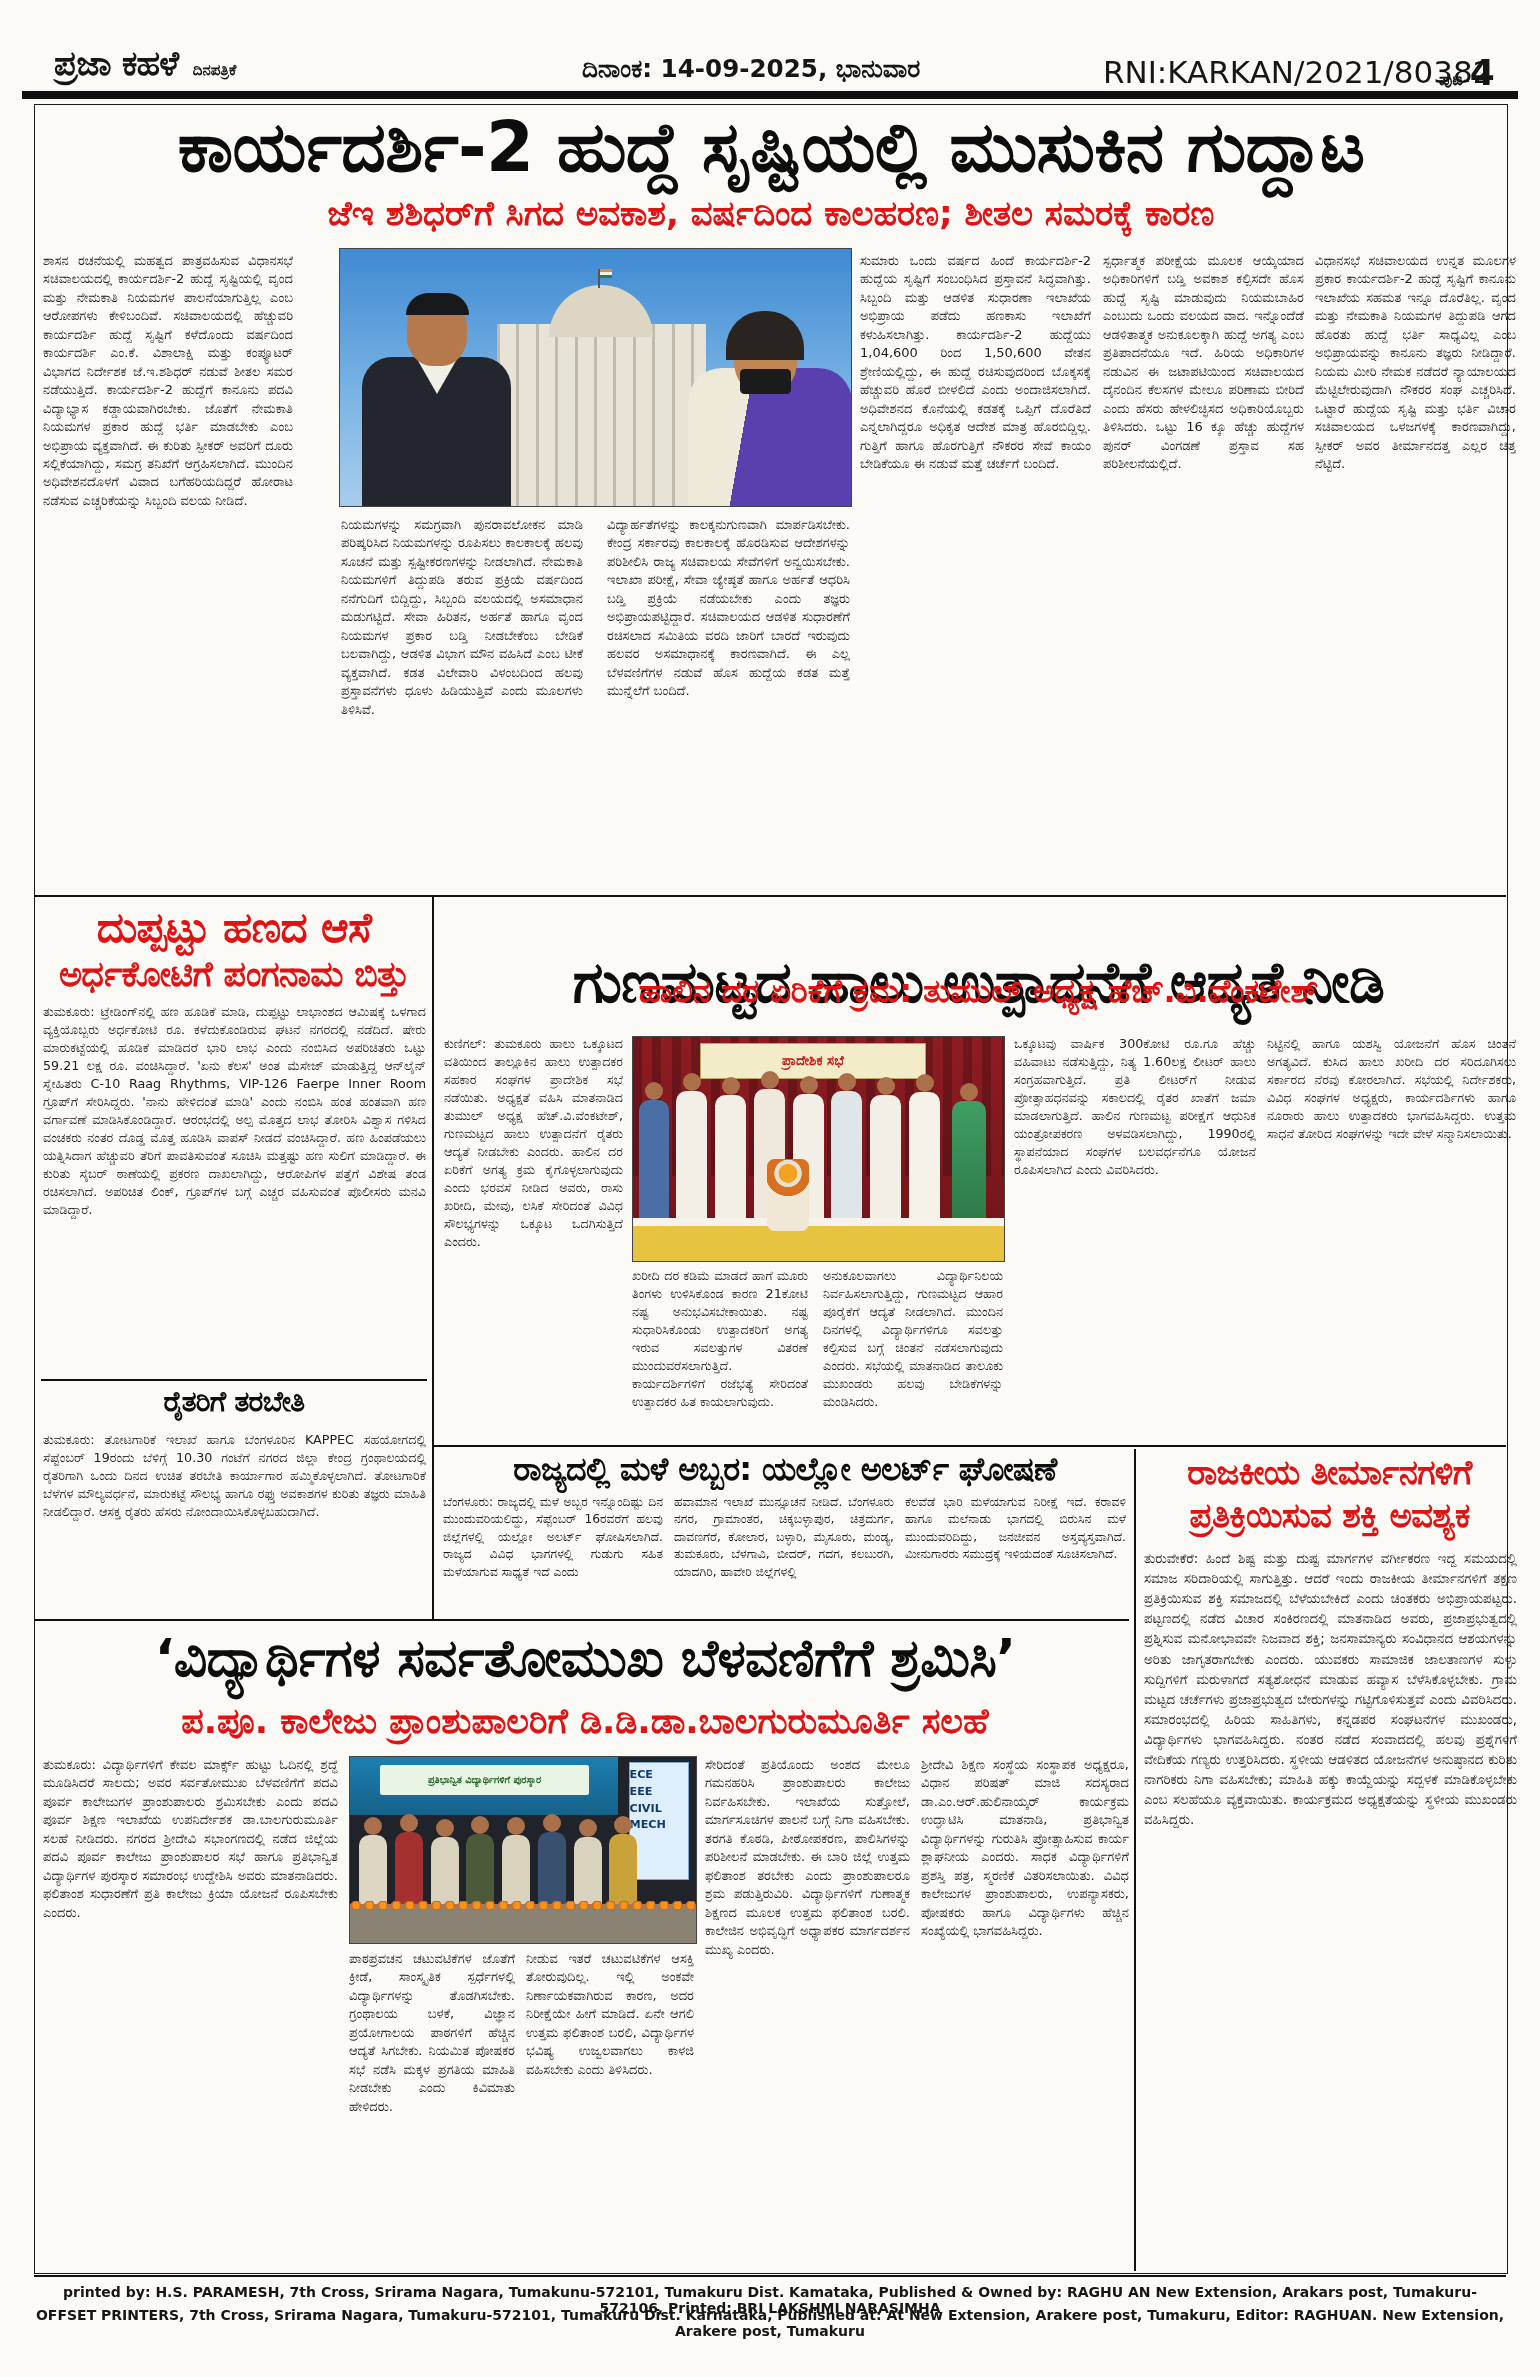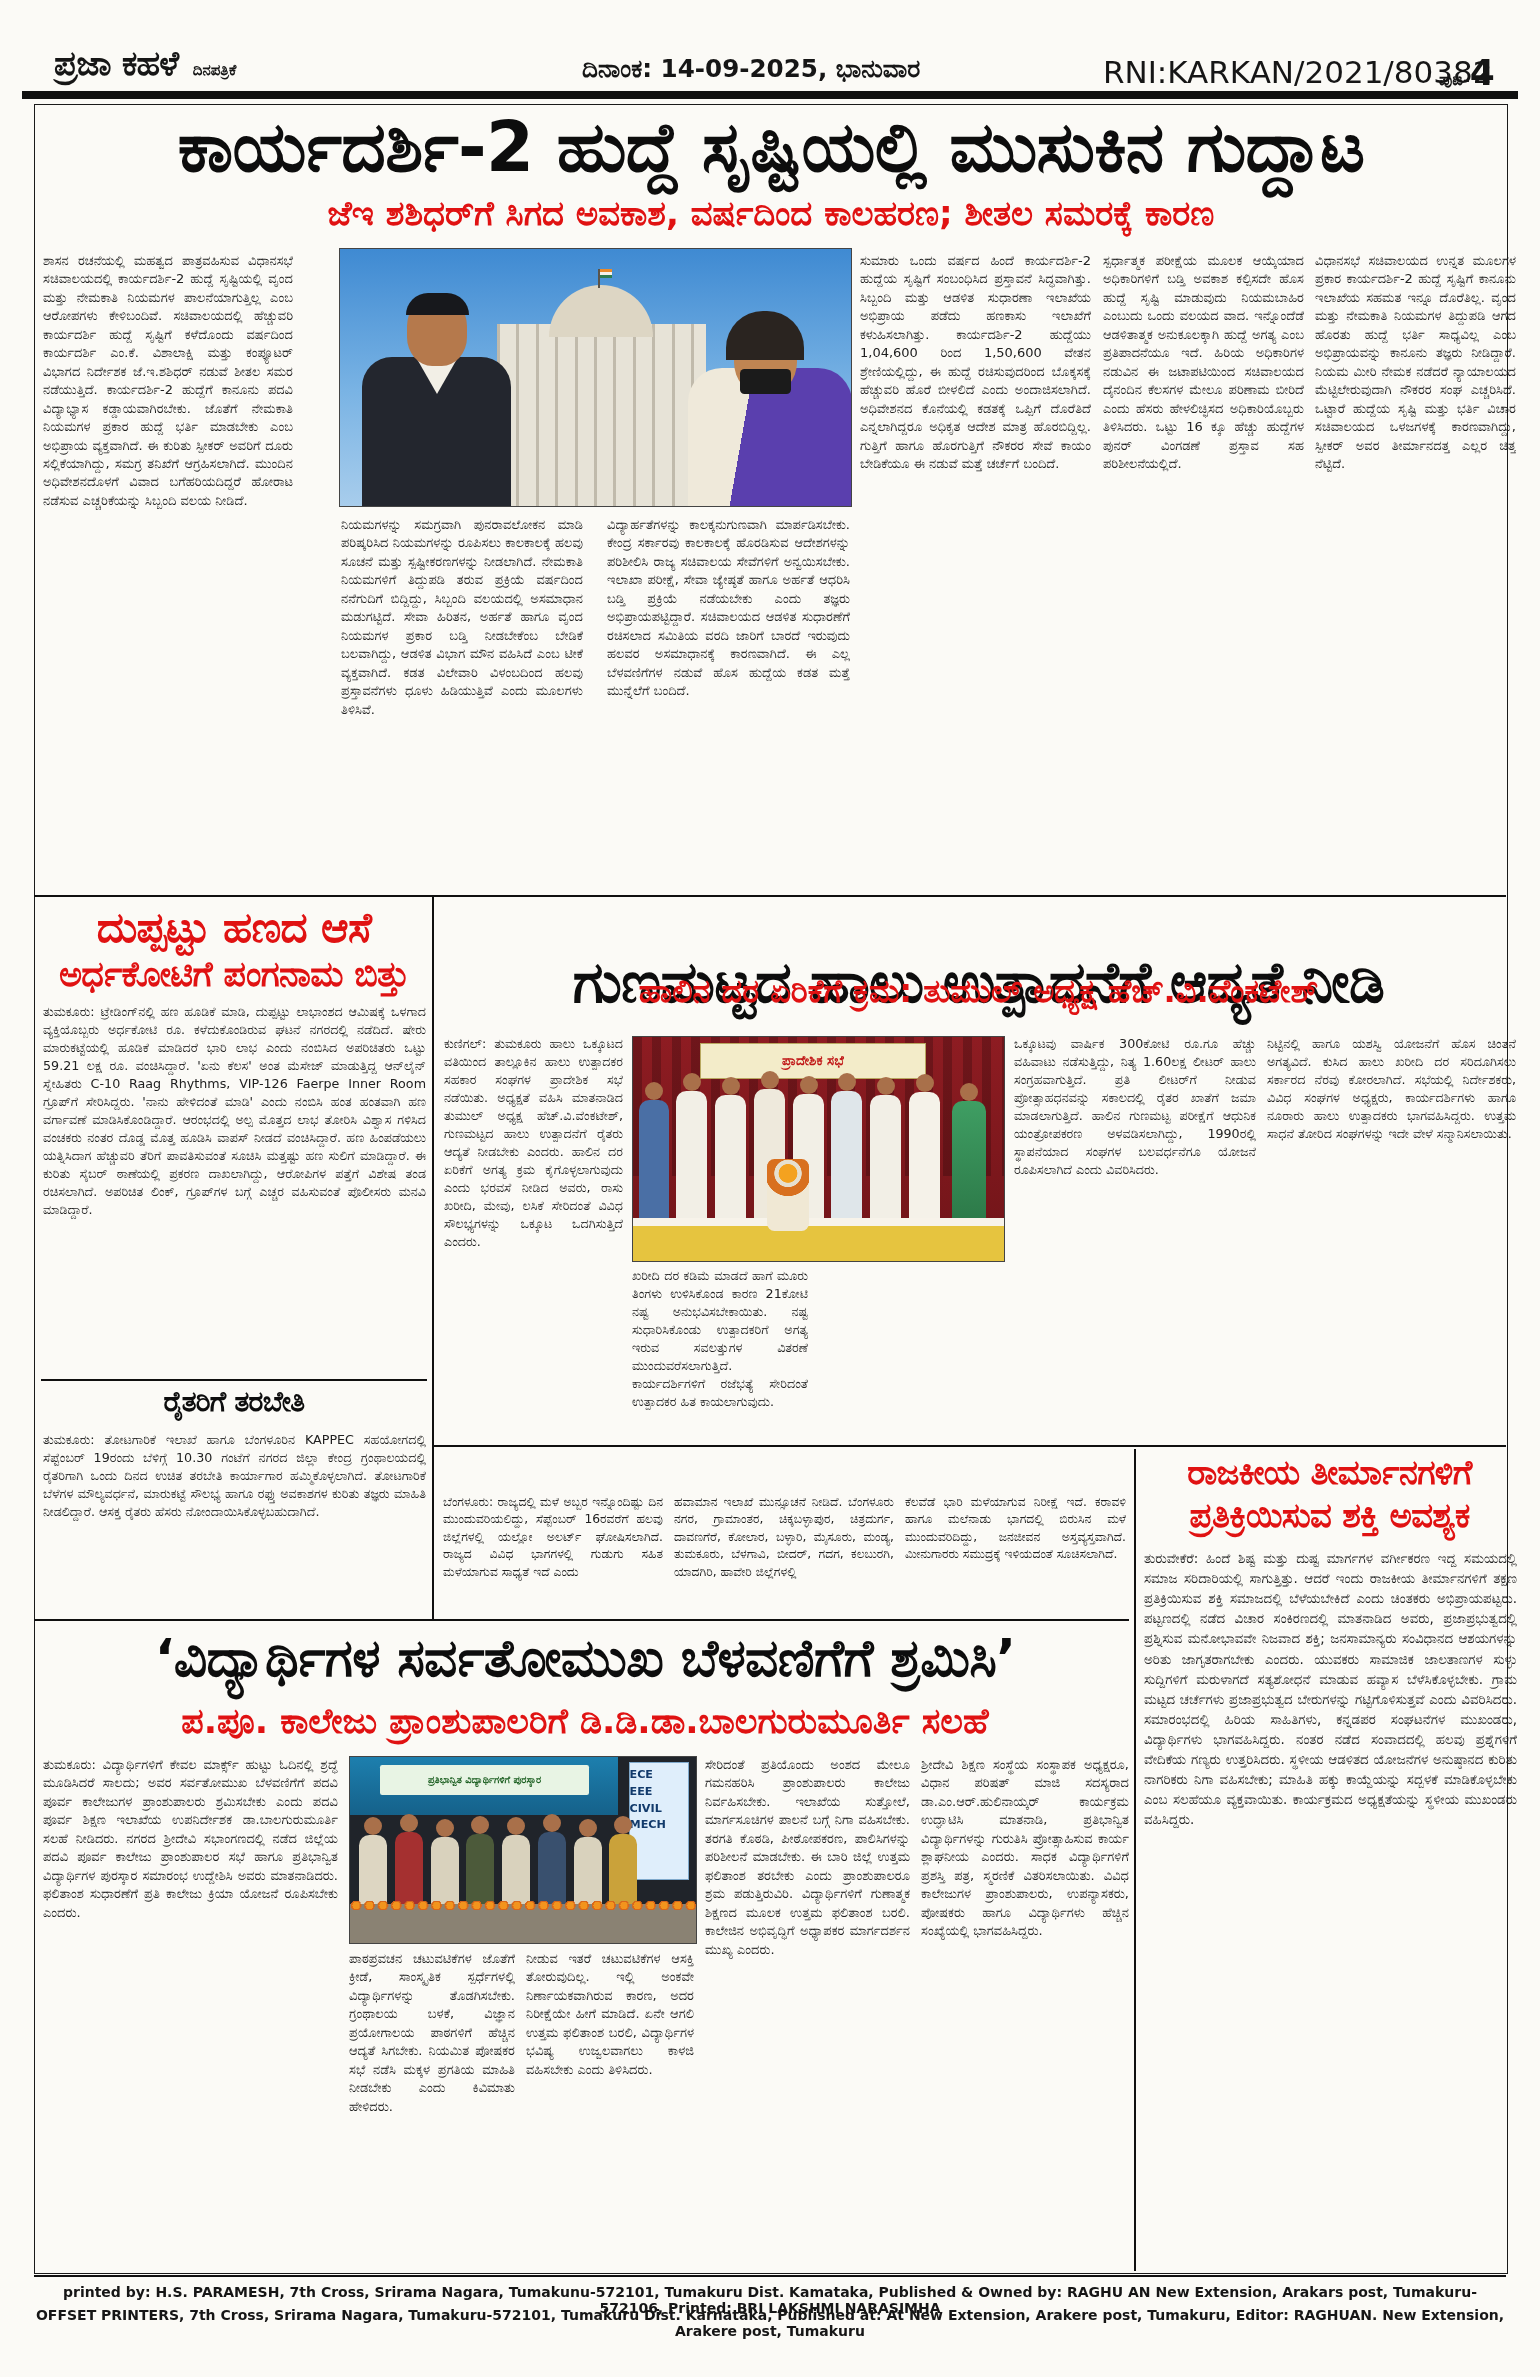--- a/index.html
+++ b/index.html
@@ -124,26 +124,28 @@
         <i class="head"></i>
       </div>
     <div class="fig" style="left:319px;bottom:42px;width:34px;height:118px;background:linear-gradient(#3f9e63,#2d7a49);">
         <i class="head"></i>
       </div>
     <div class="abs" style="left:0;bottom:0;width:100%;height:43px;background:linear-gradient(#f7f3ea 18%,#e6c43f 18%);"></div>
     <div class="abs" style="left:134px;bottom:30px;width:42px;height:72px;background:radial-gradient(circle at 50% 20%,#f4a21f 0 9px,#e6e0cf 9.7px 13.4px,#d8701f 14px 22.4px,#f0e8d4 23px);border-radius:7.5px;"></div>
   </div>
 
   <div class="body-col" style="left:632px;top:1267px;width:176px;height:171px;font-size:12.7px;">ಖರೀದಿ ದರ ಕಡಿಮೆ ಮಾಡದೆ ಹಾಗೆ ಮೂರು ತಿಂಗಳು ಉಳಿಸಿಕೊಂಡ ಕಾರಣ 21ಕೋಟಿ ನಷ್ಟ ಅನುಭವಿಸಬೇಕಾಯಿತು. ನಷ್ಟ ಸುಧಾರಿಸಿಕೊಂಡು ಉತ್ಪಾದಕರಿಗೆ ಅಗತ್ಯ ಇರುವ ಸವಲತ್ತುಗಳ ವಿತರಣೆ ಮುಂದುವರೆಸಲಾಗುತ್ತಿದೆ. ಕಾರ್ಯದರ್ಶಿಗಳಿಗೆ ರಜೆಭತ್ಯೆ ಸೇರಿದಂತೆ ಉತ್ಪಾದಕರ ಹಿತ ಕಾಯಲಾಗುವುದು.</div>
+  <div class="body-col" style="left:823px;top:1267px;width:180px;height:171px;font-size:12.7px;">ಅನುಕೂಲವಾಗಲು ವಿದ್ಯಾರ್ಥಿನಿಲಯ ನಿರ್ವಹಿಸಲಾಗುತ್ತಿದ್ದು, ಗುಣಮಟ್ಟದ ಆಹಾರ ಪೂರೈಕೆಗೆ ಆದ್ಯತೆ ನೀಡಲಾಗಿದೆ. ಮುಂದಿನ ದಿನಗಳಲ್ಲಿ ವಿದ್ಯಾರ್ಥಿಗಳಿಗೂ ಸವಲತ್ತು ಕಲ್ಪಿಸುವ ಬಗ್ಗೆ ಚಿಂತನೆ ನಡೆಸಲಾಗುವುದು ಎಂದರು. ಸಭೆಯಲ್ಲಿ ಮಾತನಾಡಿದ ತಾಲೂಕು ಮುಖಂಡರು ಹಲವು ಬೇಡಿಕೆಗಳನ್ನು ಮಂಡಿಸಿದರು.</div>
   <div class="body-col" style="left:1014px;top:1035px;width:242px;height:404px;font-size:12.7px;">ಒಕ್ಕೂಟವು ವಾರ್ಷಿಕ 300ಕೋಟಿ ರೂ.ಗೂ ಹೆಚ್ಚು ವಹಿವಾಟು ನಡೆಸುತ್ತಿದ್ದು, ನಿತ್ಯ 1.60ಲಕ್ಷ ಲೀಟರ್ ಹಾಲು ಸಂಗ್ರಹವಾಗುತ್ತಿದೆ. ಪ್ರತಿ ಲೀಟರ್‌ಗೆ ನೀಡುವ ಪ್ರೋತ್ಸಾಹಧನವನ್ನು ಸಕಾಲದಲ್ಲಿ ರೈತರ ಖಾತೆಗೆ ಜಮಾ ಮಾಡಲಾಗುತ್ತಿದೆ. ಹಾಲಿನ ಗುಣಮಟ್ಟ ಪರೀಕ್ಷೆಗೆ ಆಧುನಿಕ ಯಂತ್ರೋಪಕರಣ ಅಳವಡಿಸಲಾಗಿದ್ದು, 1990ರಲ್ಲಿ ಸ್ಥಾಪನೆಯಾದ ಸಂಘಗಳ ಬಲವರ್ಧನೆಗೂ ಯೋಜನೆ ರೂಪಿಸಲಾಗಿದೆ ಎಂದು ವಿವರಿಸಿದರು.</div>
   <div class="body-col" style="left:1267px;top:1035px;width:249px;height:404px;font-size:12.7px;">ನಿಟ್ಟಿನಲ್ಲಿ ಹಾಗೂ ಯಶಸ್ವಿ ಯೋಜನೆಗೆ ಹೊಸ ಚಿಂತನೆ ಅಗತ್ಯವಿದೆ. ಕುಸಿದ ಹಾಲು ಖರೀದಿ ದರ ಸರಿದೂಗಿಸಲು ಸರ್ಕಾರದ ನೆರವು ಕೋರಲಾಗಿದೆ. ಸಭೆಯಲ್ಲಿ ನಿರ್ದೇಶಕರು, ವಿವಿಧ ಸಂಘಗಳ ಅಧ್ಯಕ್ಷರು, ಕಾರ್ಯದರ್ಶಿಗಳು ಹಾಗೂ ನೂರಾರು ಹಾಲು ಉತ್ಪಾದಕರು ಭಾಗವಹಿಸಿದ್ದರು. ಉತ್ತಮ ಸಾಧನೆ ತೋರಿದ ಸಂಘಗಳನ್ನು ಇದೇ ವೇಳೆ ಸನ್ಮಾನಿಸಲಾಯಿತು.</div>
 
   <div class="rule" style="left:432px;top:1445px;width:1074px;height:1.5px;"></div>
   <div class="rule" style="left:1134px;top:1449px;width:1.5px;height:822px;"></div>
 
+  <div class="headline" style="left:440px;top:1452px;width:690px;font-size:32px;">ರಾಜ್ಯದಲ್ಲಿ ಮಳೆ ಅಬ್ಬರ: ಯಲ್ಲೋ ಅಲರ್ಟ್ ಘೋಷಣೆ</div>
   <div class="body-col" style="left:443px;top:1494px;width:220px;height:119px;font-size:12.3px;">ಬೆಂಗಳೂರು: ರಾಜ್ಯದಲ್ಲಿ ಮಳೆ ಅಬ್ಬರ ಇನ್ನೊಂದಿಷ್ಟು ದಿನ ಮುಂದುವರಿಯಲಿದ್ದು, ಸೆಪ್ಟೆಂಬರ್ 16ರವರೆಗೆ ಹಲವು ಜಿಲ್ಲೆಗಳಲ್ಲಿ ಯಲ್ಲೋ ಅಲರ್ಟ್ ಘೋಷಿಸಲಾಗಿದೆ. ರಾಜ್ಯದ ವಿವಿಧ ಭಾಗಗಳಲ್ಲಿ ಗುಡುಗು ಸಹಿತ ಮಳೆಯಾಗುವ ಸಾಧ್ಯತೆ ಇದೆ ಎಂದು</div>
   <div class="body-col" style="left:674px;top:1494px;width:220px;height:119px;font-size:12.3px;">ಹವಾಮಾನ ಇಲಾಖೆ ಮುನ್ಸೂಚನೆ ನೀಡಿದೆ. ಬೆಂಗಳೂರು ನಗರ, ಗ್ರಾಮಾಂತರ, ಚಿಕ್ಕಬಳ್ಳಾಪುರ, ಚಿತ್ರದುರ್ಗ, ದಾವಣಗೆರೆ, ಕೋಲಾರ, ಬಳ್ಳಾರಿ, ಮೈಸೂರು, ಮಂಡ್ಯ, ತುಮಕೂರು, ಬೆಳಗಾವಿ, ಬೀದರ್, ಗದಗ, ಕಲಬುರಗಿ, ಯಾದಗಿರಿ, ಹಾವೇರಿ ಜಿಲ್ಲೆಗಳಲ್ಲಿ</div>
   <div class="body-col" style="left:905px;top:1494px;width:221px;height:119px;font-size:12.3px;">ಕೆಲವೆಡೆ ಭಾರಿ ಮಳೆಯಾಗುವ ನಿರೀಕ್ಷೆ ಇದೆ. ಕರಾವಳಿ ಹಾಗೂ ಮಲೆನಾಡು ಭಾಗದಲ್ಲಿ ಬಿರುಸಿನ ಮಳೆ ಮುಂದುವರಿದಿದ್ದು, ಜನಜೀವನ ಅಸ್ತವ್ಯಸ್ತವಾಗಿದೆ. ಮೀನುಗಾರರು ಸಮುದ್ರಕ್ಕೆ ಇಳಿಯದಂತೆ ಸೂಚಿಸಲಾಗಿದೆ.</div>
 
   <div class="headline red" style="left:1142px;top:1454px;width:375px;font-size:34px;">ರಾಜಕೀಯ ತೀರ್ಮಾನಗಳಿಗೆ</div>
   <div class="headline red" style="left:1142px;top:1497px;width:375px;font-size:34px;">ಪ್ರತಿಕ್ರಿಯಿಸುವ ಶಕ್ತಿ ಅವಶ್ಯಕ</div>
   <div class="body-col" style="left:1144px;top:1549px;width:373px;height:716px;font-size:13.4px;line-height:1.5;">ತುರುವೇಕೆರೆ: ಹಿಂದೆ ಶಿಷ್ಟ ಮತ್ತು ದುಷ್ಟ ಮಾರ್ಗಗಳ ವರ್ಗೀಕರಣ ಇದ್ದ ಸಮಯದಲ್ಲಿ ಸಮಾಜ ಸರಿದಾರಿಯಲ್ಲಿ ಸಾಗುತ್ತಿತ್ತು. ಆದರೆ ಇಂದು ರಾಜಕೀಯ ತೀರ್ಮಾನಗಳಿಗೆ ತಕ್ಷಣ ಪ್ರತಿಕ್ರಿಯಿಸುವ ಶಕ್ತಿ ಸಮಾಜದಲ್ಲಿ ಬೆಳೆಯಬೇಕಿದೆ ಎಂದು ಚಿಂತಕರು ಅಭಿಪ್ರಾಯಪಟ್ಟರು. ಪಟ್ಟಣದಲ್ಲಿ ನಡೆದ ವಿಚಾರ ಸಂಕಿರಣದಲ್ಲಿ ಮಾತನಾಡಿದ ಅವರು, ಪ್ರಜಾಪ್ರಭುತ್ವದಲ್ಲಿ ಪ್ರಶ್ನಿಸುವ ಮನೋಭಾವವೇ ನಿಜವಾದ ಶಕ್ತಿ; ಜನಸಾಮಾನ್ಯರು ಸಂವಿಧಾನದ ಆಶಯಗಳನ್ನು ಅರಿತು ಜಾಗೃತರಾಗಬೇಕು ಎಂದರು. ಯುವಕರು ಸಾಮಾಜಿಕ ಜಾಲತಾಣಗಳ ಸುಳ್ಳು ಸುದ್ದಿಗಳಿಗೆ ಮರುಳಾಗದೆ ಸತ್ಯಶೋಧನೆ ಮಾಡುವ ಹವ್ಯಾಸ ಬೆಳೆಸಿಕೊಳ್ಳಬೇಕು. ಗ್ರಾಮ ಮಟ್ಟದ ಚರ್ಚೆಗಳು ಪ್ರಜಾಪ್ರಭುತ್ವದ ಬೇರುಗಳನ್ನು ಗಟ್ಟಿಗೊಳಿಸುತ್ತವೆ ಎಂದು ವಿವರಿಸಿದರು. ಸಮಾರಂಭದಲ್ಲಿ ಹಿರಿಯ ಸಾಹಿತಿಗಳು, ಕನ್ನಡಪರ ಸಂಘಟನೆಗಳ ಮುಖಂಡರು, ವಿದ್ಯಾರ್ಥಿಗಳು ಭಾಗವಹಿಸಿದ್ದರು. ನಂತರ ನಡೆದ ಸಂವಾದದಲ್ಲಿ ಹಲವು ಪ್ರಶ್ನೆಗಳಿಗೆ ವೇದಿಕೆಯ ಗಣ್ಯರು ಉತ್ತರಿಸಿದರು. ಸ್ಥಳೀಯ ಆಡಳಿತದ ಯೋಜನೆಗಳ ಅನುಷ್ಠಾನದ ಕುರಿತು ನಾಗರಿಕರು ನಿಗಾ ವಹಿಸಬೇಕು; ಮಾಹಿತಿ ಹಕ್ಕು ಕಾಯ್ದೆಯನ್ನು ಸದ್ಬಳಕೆ ಮಾಡಿಕೊಳ್ಳಬೇಕು ಎಂಬ ಸಲಹೆಯೂ ವ್ಯಕ್ತವಾಯಿತು. ಕಾರ್ಯಕ್ರಮದ ಅಧ್ಯಕ್ಷತೆಯನ್ನು ಸ್ಥಳೀಯ ಮುಖಂಡರು ವಹಿಸಿದ್ದರು.</div>
 
   <div class="rule" style="left:34px;top:1619px;width:1095px;height:1.5px;"></div>
 

